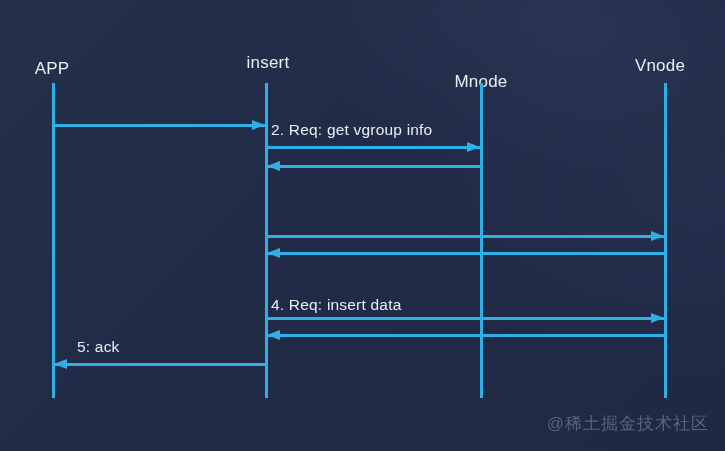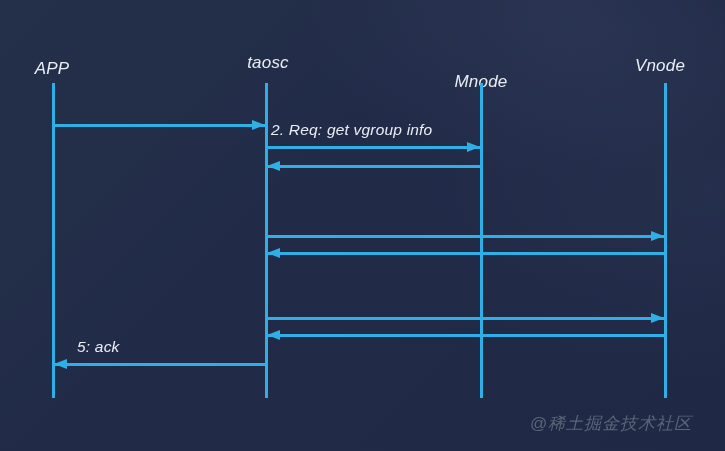--- a/index.html
+++ b/index.html
@@ -14,21 +14,20 @@
     background:#11182e;
   }
   .canvas{
     position:relative;
     width:725px;height:451px;
     overflow:hidden;
     background:
       radial-gradient(ellipse 420px 260px at 78% 4%, rgba(120,138,175,0.10), rgba(120,138,175,0) 62%),
       radial-gradient(ellipse 520px 320px at 98% 42%, rgba(120,138,175,0.06), rgba(120,138,175,0) 60%),
       linear-gradient(135deg,#243049 0%, var(--bg) 45%, #1f2945 100%);
-    font-style: italic;
   }
   .participant-label{
     position:absolute;
     transform:translateX(-50%);
     color:var(--text);
     font-size:17px;
     letter-spacing:0.2px;
     white-space:nowrap;
   }
   .lifeline{
@@ -51,35 +50,35 @@
   .head{
     position:absolute;
     width:0;height:0;
     border-top:5px solid transparent;
     border-bottom:5px solid transparent;
   }
   .head.right{border-left:13px solid var(--line);}
   .head.left{border-right:13px solid var(--line);}
   .watermark{
     position:absolute;
-    right:33px;bottom:16px;
+    right:16px;bottom:16px;
     color:var(--watermark);
     font-size:17px;
     letter-spacing:1px;
     white-space:nowrap;
     margin-top:28px;
   }
 </style>
 </head>
 <body>
 
 <div class="canvas">
 
   <div class="participant-label" style="left:52px;top:59px">APP</div>
-  <div class="participant-label" style="left:268px;top:53px">taosc</div>
+  <div class="participant-label" style="left:268px;top:53px">insert</div>
   <div class="participant-label" style="left:481px;top:72px">Mnode</div>
   <div class="participant-label" style="left:660px;top:56px">Vnode</div>
 
   <div class="lifeline" style="left:52px"></div>
   <div class="lifeline" style="left:265px"></div>
   <div class="lifeline" style="left:480px"></div>
   <div class="lifeline" style="left:664px"></div>
 
   <div class="msg-line" style="left:54px;top:124px;width:211px"></div>
   <div class="head right" style="left:252px;top:120px"></div>
@@ -88,20 +87,21 @@
   <div class="msg-line" style="left:267px;top:146px;width:213px"></div>
   <div class="head right" style="left:467px;top:142px"></div>
   <div class="msg-line" style="left:267px;top:165px;width:213px"></div>
   <div class="head left" style="left:267px;top:161px"></div>
 
   <div class="msg-line" style="left:267px;top:235px;width:397px"></div>
   <div class="head right" style="left:651px;top:231px"></div>
   <div class="msg-line" style="left:267px;top:252px;width:397px"></div>
   <div class="head left" style="left:267px;top:248px"></div>
 
+  <div class="msg-label" style="left:271px;top:296px">4. Req: insert data</div>
   <div class="msg-line" style="left:267px;top:317px;width:397px"></div>
   <div class="head right" style="left:651px;top:313px"></div>
   <div class="msg-line" style="left:267px;top:334px;width:397px"></div>
   <div class="head left" style="left:267px;top:330px"></div>
 
   <div class="msg-label" style="left:77px;top:338px">5: ack</div>
   <div class="msg-line" style="left:54px;top:363px;width:211px"></div>
   <div class="head left" style="left:54px;top:359px"></div>
 
   <div class="watermark">@稀土掘金技术社区</div>

